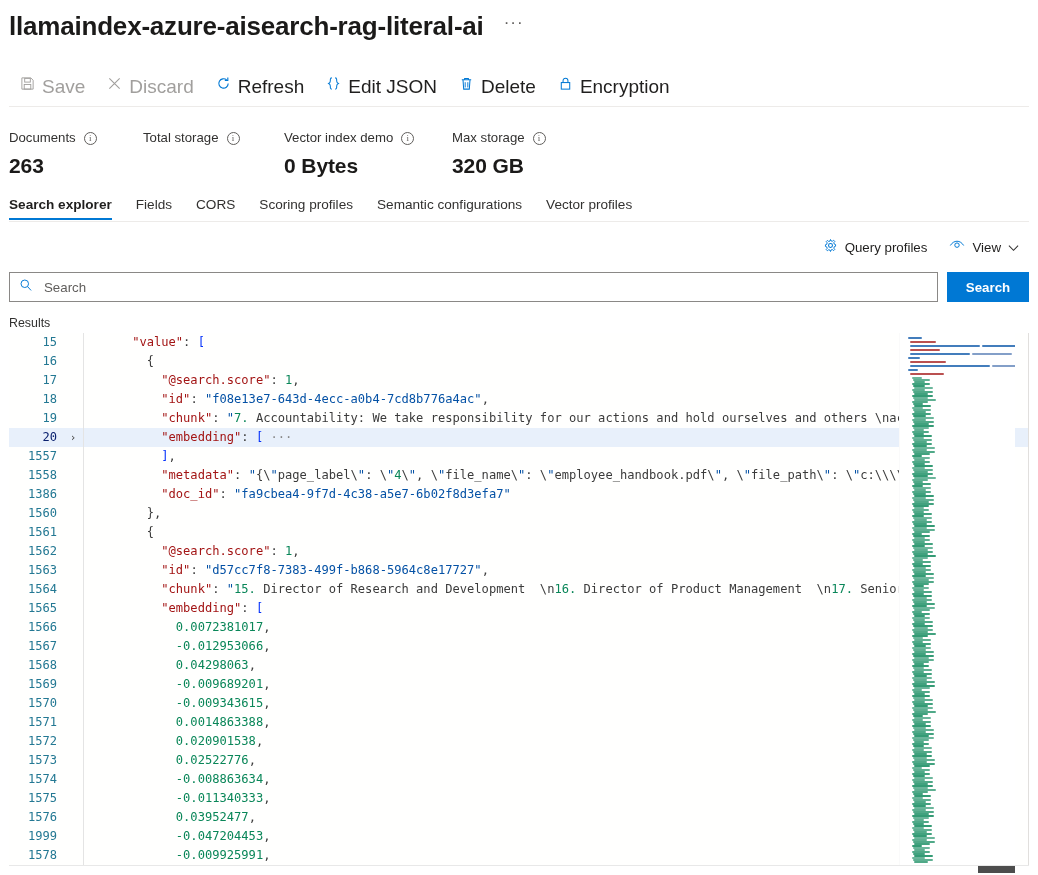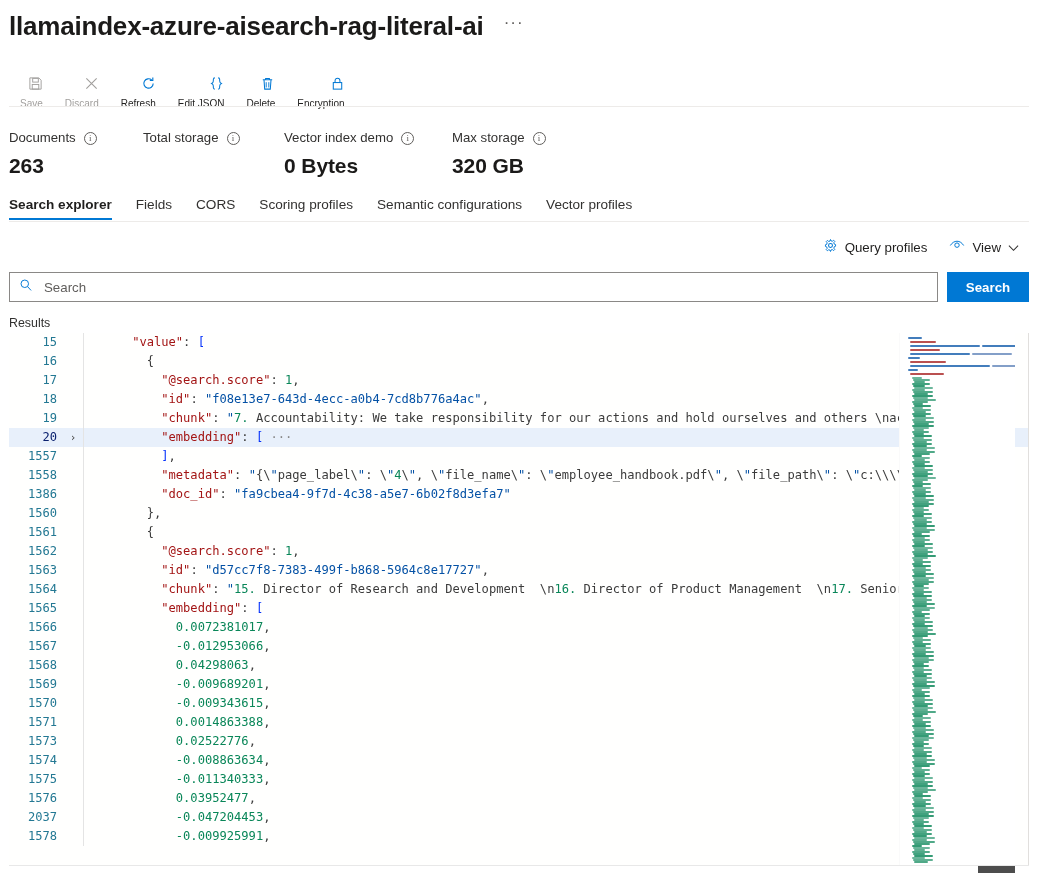--- a/index.html
+++ b/index.html
@@ -27,23 +27,23 @@
     line-height: 10px; padding: 4px 6px 10px 6px; cursor: pointer;
     user-select: none;
   }
 
   
   .cmdbar {
     display: flex; align-items: center; gap: 0px;
     padding: 0 9px; height: 36px; margin-top: 32px;
   }
   .cmd {
-    display: flex; align-items: flex-end; gap: 7px;
-    height: 32px; padding: 0 11px; font-size: 10px; color: #201f1e;
-    cursor: pointer; white-space: nowrap; border-radius: 2px; flex-direction: column;
+    display: flex; align-items: flex-start; gap: 7px;
+    height: 32px; padding: 0 11px; font-size: 19px; color: #201f1e;
+    cursor: pointer; white-space: nowrap; border-radius: 2px;
   }
   .cmd.disabled { color: #a19f9d; cursor: default; }
   .cmd svg { display: block; flex: none; }
   .cmdbar-rule {
     position: absolute; left: 9px; right: 9px; top: 106px;
     height: 1px; background: #edebe9;
   }
 
   
   .stats {
@@ -354,25 +354,26 @@
           <div class="ed-row"><span class="ln">1562</span><span class="fold"></span><span class="ed-sep"></span><span class="code">        <span class="k">"@search.score"</span><span class="p">:</span><span class="p"> </span><span class="n">1</span><span class="p">,</span></span></div>
           <div class="ed-row"><span class="ln">1563</span><span class="fold"></span><span class="ed-sep"></span><span class="code">        <span class="k">"id"</span><span class="p">:</span><span class="p"> </span><span class="s">"d57cc7f8-7383-499f-b868-5964c8e17727"</span><span class="p">,</span></span></div>
           <div class="ed-row"><span class="ln">1564</span><span class="fold"></span><span class="ed-sep"></span><span class="code">        <span class="k">"chunk"</span><span class="p">:</span><span class="p"> </span><span class="s">"</span><span class="n">15.</span><span class="p"> Director of Research and Development  \n</span><span class="n">16.</span><span class="p"> Director of Product Management  \n</span><span class="n">17.</span><span class="p"> Senior</span></span></div>
           <div class="ed-row"><span class="ln">1565</span><span class="fold"></span><span class="ed-sep"></span><span class="code">        <span class="k">"embedding"</span><span class="p">:</span><span class="p"> </span><span class="br1">[</span></span></div>
           <div class="ed-row"><span class="ln">1566</span><span class="fold"></span><span class="ed-sep"></span><span class="code">          <span class="n">0.0072381017</span><span class="p">,</span></span></div>
           <div class="ed-row"><span class="ln">1567</span><span class="fold"></span><span class="ed-sep"></span><span class="code">          <span class="n">-0.012953066</span><span class="p">,</span></span></div>
           <div class="ed-row"><span class="ln">1568</span><span class="fold"></span><span class="ed-sep"></span><span class="code">          <span class="n">0.04298063</span><span class="p">,</span></span></div>
           <div class="ed-row"><span class="ln">1569</span><span class="fold"></span><span class="ed-sep"></span><span class="code">          <span class="n">-0.009689201</span><span class="p">,</span></span></div>
           <div class="ed-row"><span class="ln">1570</span><span class="fold"></span><span class="ed-sep"></span><span class="code">          <span class="n">-0.009343615</span><span class="p">,</span></span></div>
           <div class="ed-row"><span class="ln">1571</span><span class="fold"></span><span class="ed-sep"></span><span class="code">          <span class="n">0.0014863388</span><span class="p">,</span></span></div>
+          <div class="ed-row"><span class="ln">1572</span><span class="fold"></span><span class="ed-sep"></span><span class="code">          <span class="n">0.020901538</span><span class="p">,</span></span></div>
           <div class="ed-row"><span class="ln">1573</span><span class="fold"></span><span class="ed-sep"></span><span class="code">          <span class="n">0.02522776</span><span class="p">,</span></span></div>
           <div class="ed-row"><span class="ln">1574</span><span class="fold"></span><span class="ed-sep"></span><span class="code">          <span class="n">-0.008863634</span><span class="p">,</span></span></div>
           <div class="ed-row"><span class="ln">1575</span><span class="fold"></span><span class="ed-sep"></span><span class="code">          <span class="n">-0.011340333</span><span class="p">,</span></span></div>
           <div class="ed-row"><span class="ln">1576</span><span class="fold"></span><span class="ed-sep"></span><span class="code">          <span class="n">0.03952477</span><span class="p">,</span></span></div>
-          <div class="ed-row"><span class="ln">2037</span><span class="fold"></span><span class="ed-sep"></span><span class="code">          <span class="n">-0.047204453</span><span class="p">,</span></span></div>
+          <div class="ed-row"><span class="ln">1999</span><span class="fold"></span><span class="ed-sep"></span><span class="code">          <span class="n">-0.047204453</span><span class="p">,</span></span></div>
           <div class="ed-row"><span class="ln">1578</span><span class="fold"></span><span class="ed-sep"></span><span class="code">          <span class="n">-0.009925991</span><span class="p">,</span></span></div>
         </div>
     </div>
     <div class="minimap" id="minimap">
         <div class="mm-line" style="top: 4px; left: 8px; width: 14px; background: rgb(4, 81, 165); opacity: 0.75;"></div>
         <div class="mm-line" style="top: 8px; left: 10px; width: 26px; background: rgb(163, 21, 21); opacity: 0.75;"></div>
         <div class="mm-line" style="top: 12px; left: 10px; width: 70px; background: rgb(4, 81, 165); opacity: 0.75;"></div>
         <div class="mm-line" style="top: 12px; left: 82px; width: 95px; background: rgb(4, 81, 165); opacity: 0.75;"></div>
         <div class="mm-line" style="top: 16px; left: 10px; width: 30px; background: rgb(163, 21, 21); opacity: 0.75;"></div>
         <div class="mm-line" style="top: 20px; left: 10px; width: 60px; background: rgb(4, 81, 165); opacity: 0.75;"></div>

